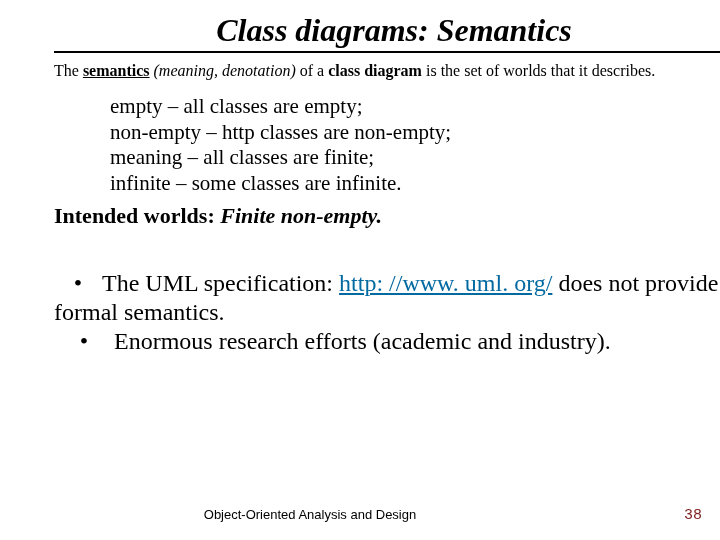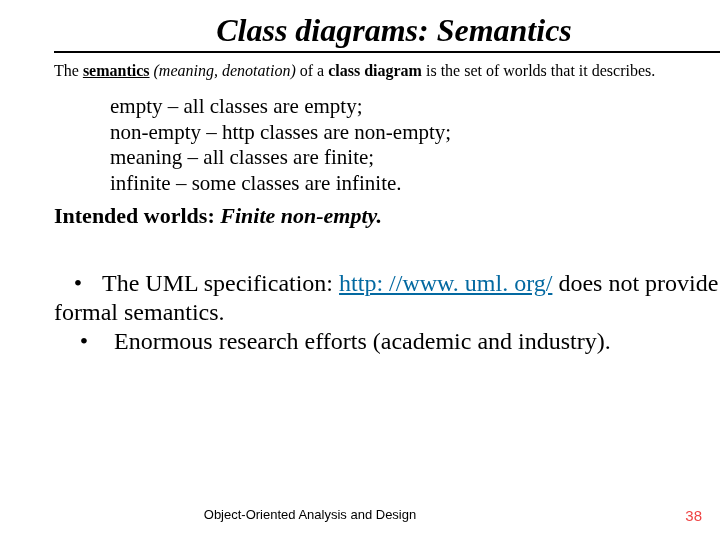--- a/index.html
+++ b/index.html
@@ -65,23 +65,23 @@
     width: 568px;
     text-align: center;
     font-family: Arial, Helvetica, sans-serif;
     font-size: 13px;
     color: #000;
   }
   .footer-num {
     position: absolute;
     bottom: 16px;
     right: 44px;
-    font-family: Liberation Sans, sans-serif;
+    font-family: Liberation Mono, monospace;
     font-size: 15px;
-    color: #ef4444;
+    color: #7f1d1d;
   }
 </style>
 </head>
 <body>
 
 <div class="slide">
 
   <div class="title">Class diagrams: Semantics</div>
   <hr class="hr">
 

